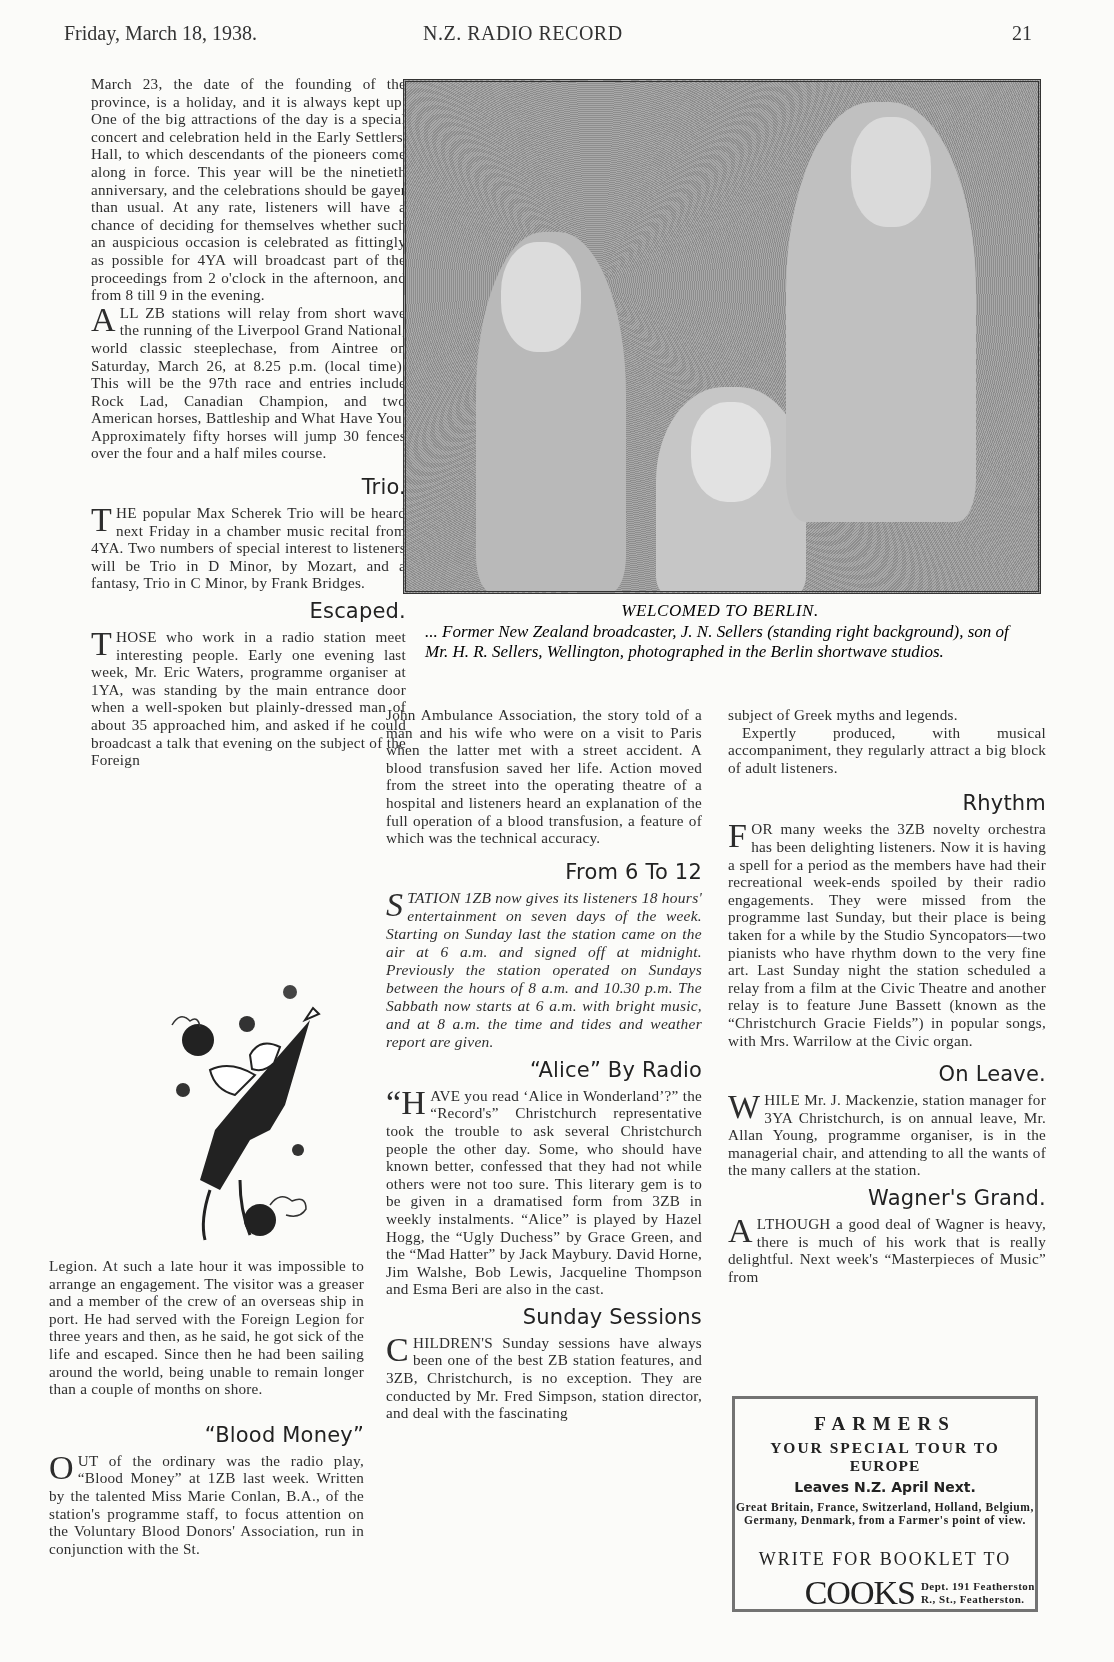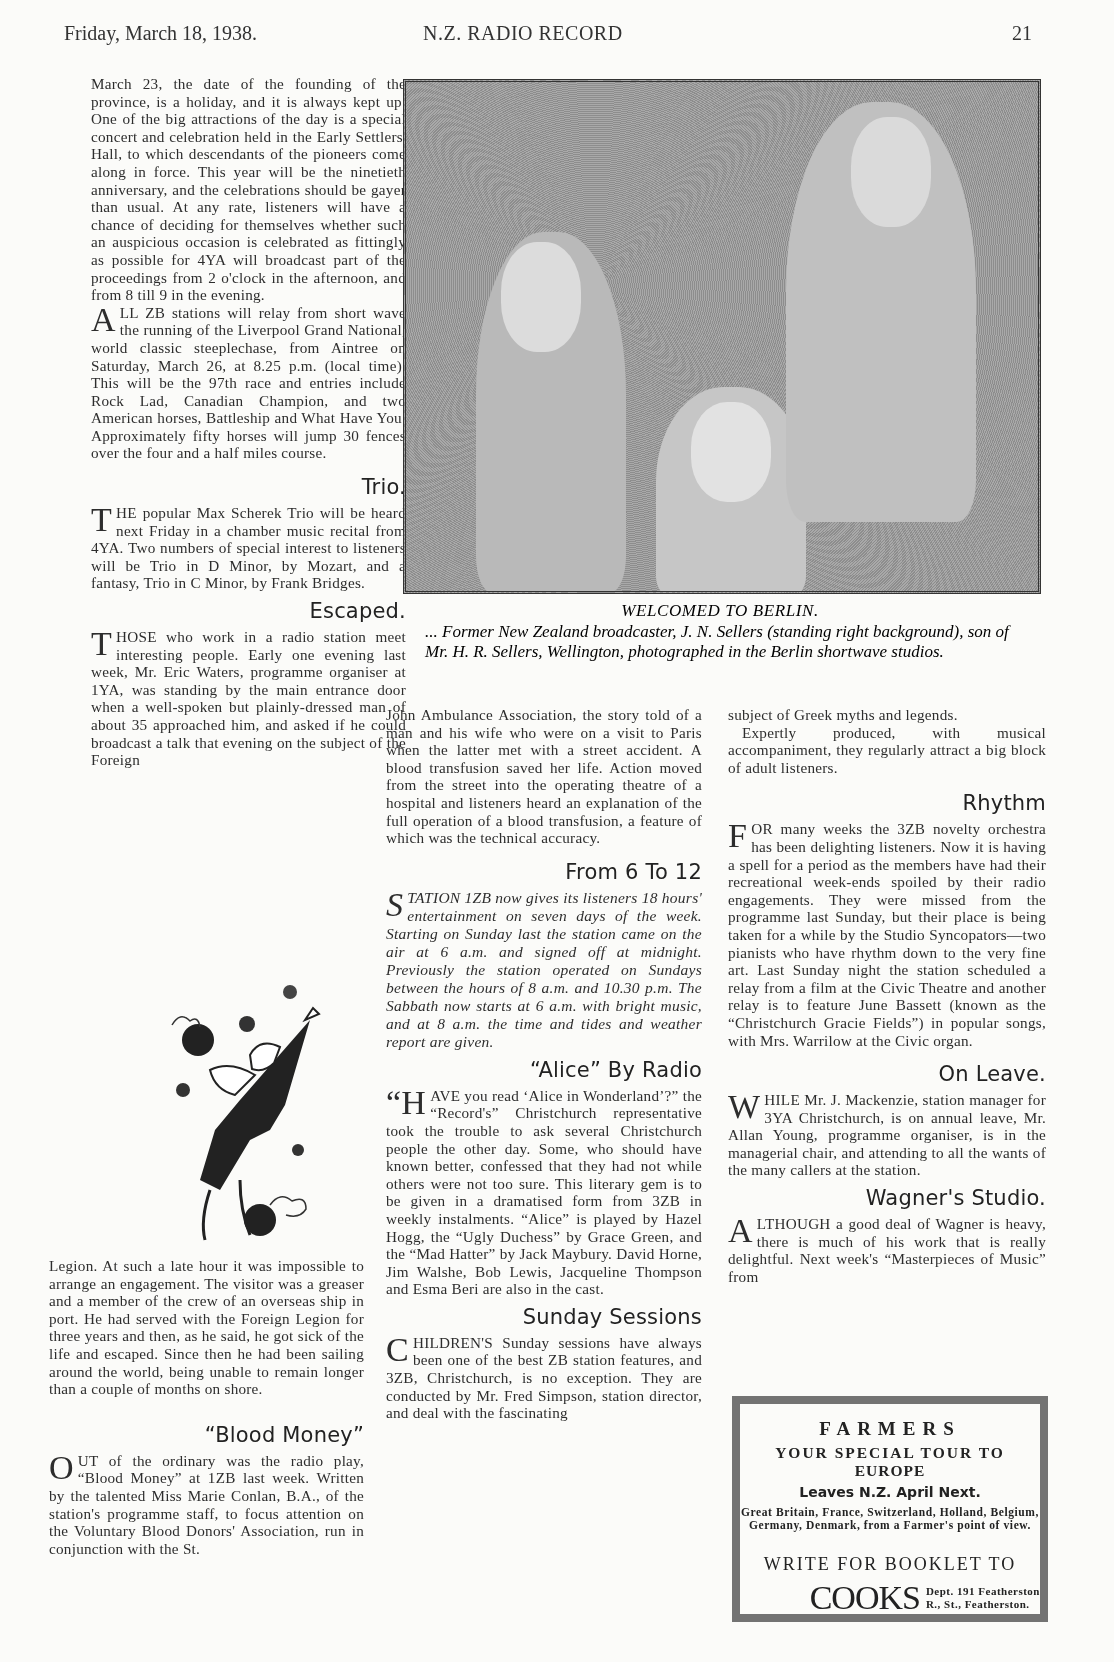--- a/index.html
+++ b/index.html
@@ -10,21 +10,21 @@
          text-align: justify; color: #2d2d2d; letter-spacing: 0.25px; }
   .col p { margin: 0; }
   .head { font-family: "DejaVu Sans", sans-serif; font-weight: normal; text-align: right; font-size: 21px;
           line-height: 26px; color: #222; margin: 6px 0 4px 0; letter-spacing: 0.2px; }
   .drop { float: left; font-size: 34px; line-height: 28px; margin: 2px 4px 0 0; font-family: "Liberation Serif", serif; }
   .ital { font-style: italic; font-family: "Liberation Serif", serif; }
   .photo { position: absolute; left: 403px; top: 79px; width: 632px; height: 509px; border: 3px double #333;
            background: repeating-radial-gradient(circle at 30% 40%, #8d8d8d 0 1px, #a9a9a9 1px 2px); overflow: hidden; }
   .photo .fig { position: absolute; border-radius: 45% 45% 10% 10%; }
   .caption { position: absolute; left: 405px; width: 630px; font-family: "Liberation Serif", serif; font-style: italic; color: #000000; }
-  .ad { position: absolute; left: 732px; top: 1396px; width: 300px; height: 210px; border: 8px solid #737373;
+  .ad { position: absolute; left: 732px; top: 1396px; width: 300px; height: 210px; border: 3px solid #737373;
         text-align: center; font-family: "Liberation Serif", serif; color: #222; }
   .ad .l1 { font-size: 19px; letter-spacing: 7px; margin-top: 14px; font-weight: bold; }
   .ad .l2 { font-size: 15.5px; letter-spacing: 2px; margin-top: 4px; font-weight: bold; }
   .ad .l3 { font-size: 15.5px; letter-spacing: 1px; font-weight: bold; }
   .ad .l4 { font-size: 14px; margin-top: 4px; font-weight: bold; font-family: "DejaVu Sans", sans-serif; }
   .ad .l5 { font-size: 11.5px; margin-top: 6px; line-height: 13px; font-weight: bold; letter-spacing: 0.6px; }
   .ad .l6 { font-size: 18px; margin-top: 22px; letter-spacing: 2px; }
   .ad .row { display: flex; align-items: center; justify-content: flex-end; margin-top: 4px; }
   .ad .cooks { font-size: 34px; letter-spacing: -1px; }
   .ad .dept { font-size: 11px; line-height: 13px; font-weight: bold; text-align: left; margin-left: 6px; letter-spacing: 0.5px; }
@@ -99,21 +99,21 @@
 <div class="col" style="left:728px; top:706px; width:318px;">
   <p>subject of Greek myths and legends.</p>
   <p style="text-indent:14px;">Expertly produced, with musical accompaniment, they regularly attract a big block of adult listeners.</p>
 
   <div class="head" style="margin-top:14px;">Rhythm</div>
   <p><span class="drop">F</span><span>OR many weeks the 3ZB novelty orchestra has been delighting listeners. Now it is having a spell for a period as the members have had their recreational week-ends spoiled by their radio engagements. They were missed from the programme last Sunday, but their place is being taken for a while by the Studio Syncopators—two pianists who have rhythm down to the very fine art. Last Sunday night the station scheduled a relay from a film at the Civic Theatre and another relay is to feature June Bassett (known as the “Christchurch Gracie Fields”) in popular songs, with Mrs. Warrilow at the Civic organ.</span></p>
 
   <div class="head" style="margin-top:12px;">On Leave.</div>
   <p><span class="drop">W</span><span>HILE Mr. J. Mackenzie, station manager for 3YA Christchurch, is on annual leave, Mr. Allan Young, programme organiser, is in the managerial chair, and attending to all the wants of the many callers at the station.</span></p>
 
-  <div class="head">Wagner's Studio.</div>
+  <div class="head">Wagner's Grand.</div>
   <p><span class="drop">A</span><span>LTHOUGH a good deal of Wagner is heavy, there is much of his work that is really delightful. Next week's “Masterpieces of Music” from</span></p>
 </div>
 
 <div class="ad">
   <div class="l1">FARMERS</div>
   <div class="l2">YOUR SPECIAL TOUR TO</div>
   <div class="l3">EUROPE</div>
   <div class="l4">Leaves N.Z. April Next.</div>
   <div class="l5">Great Britain, France, Switzerland, Holland, Belgium, Germany, Denmark, from a Farmer's point of view.</div>
   <div class="l6">WRITE FOR BOOKLET TO</div>

